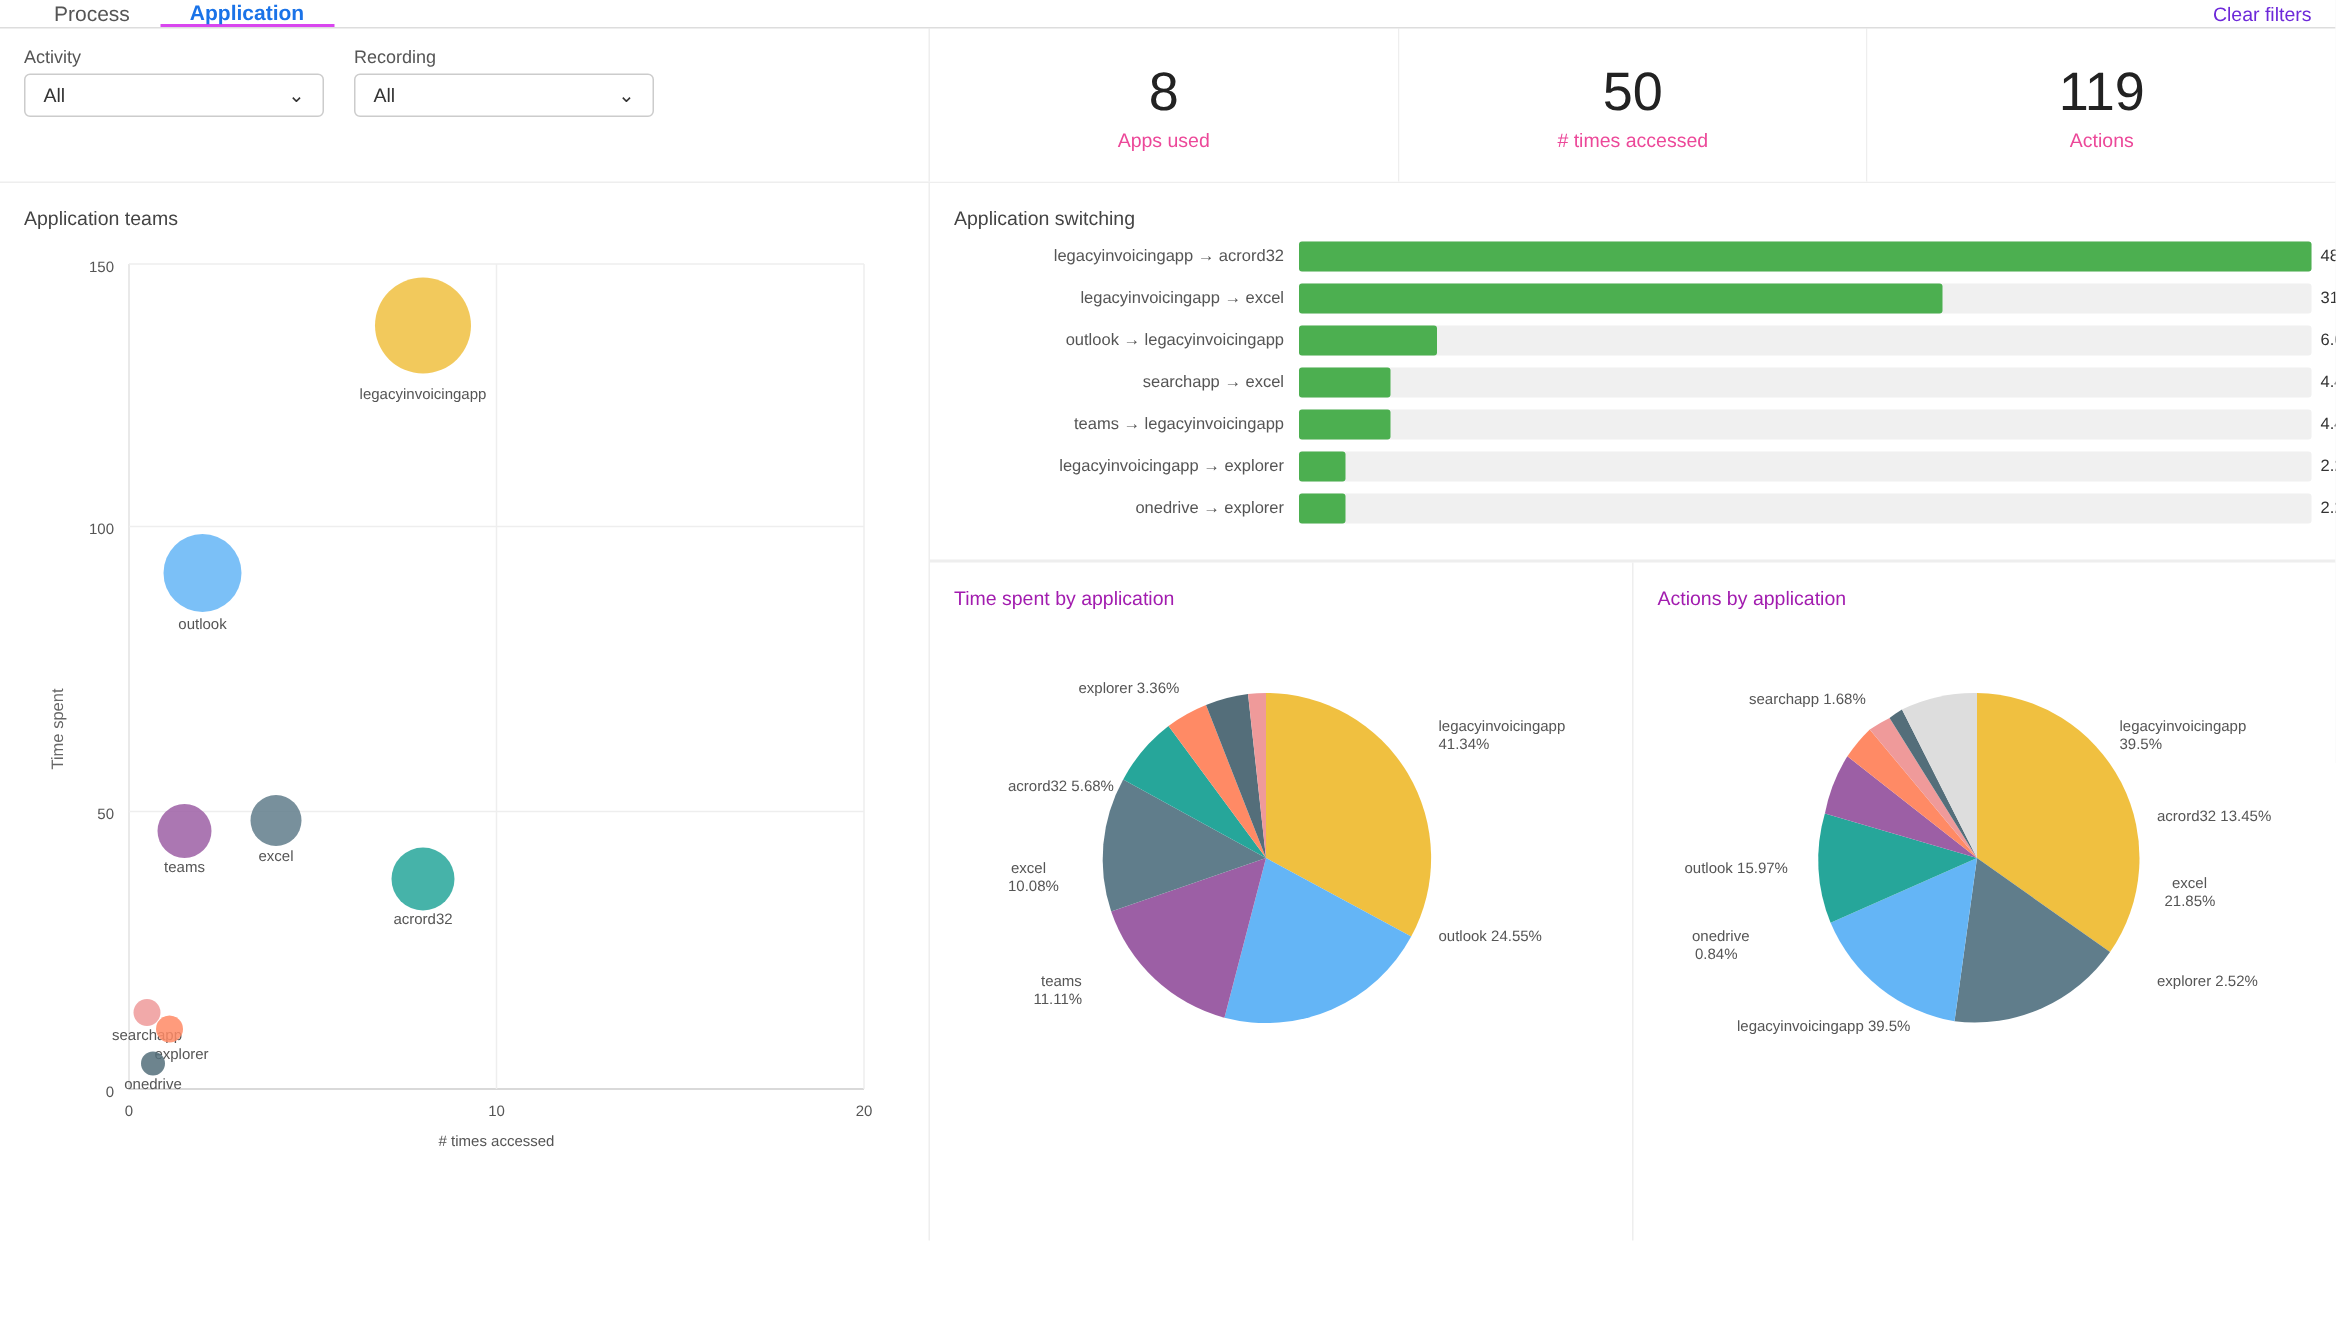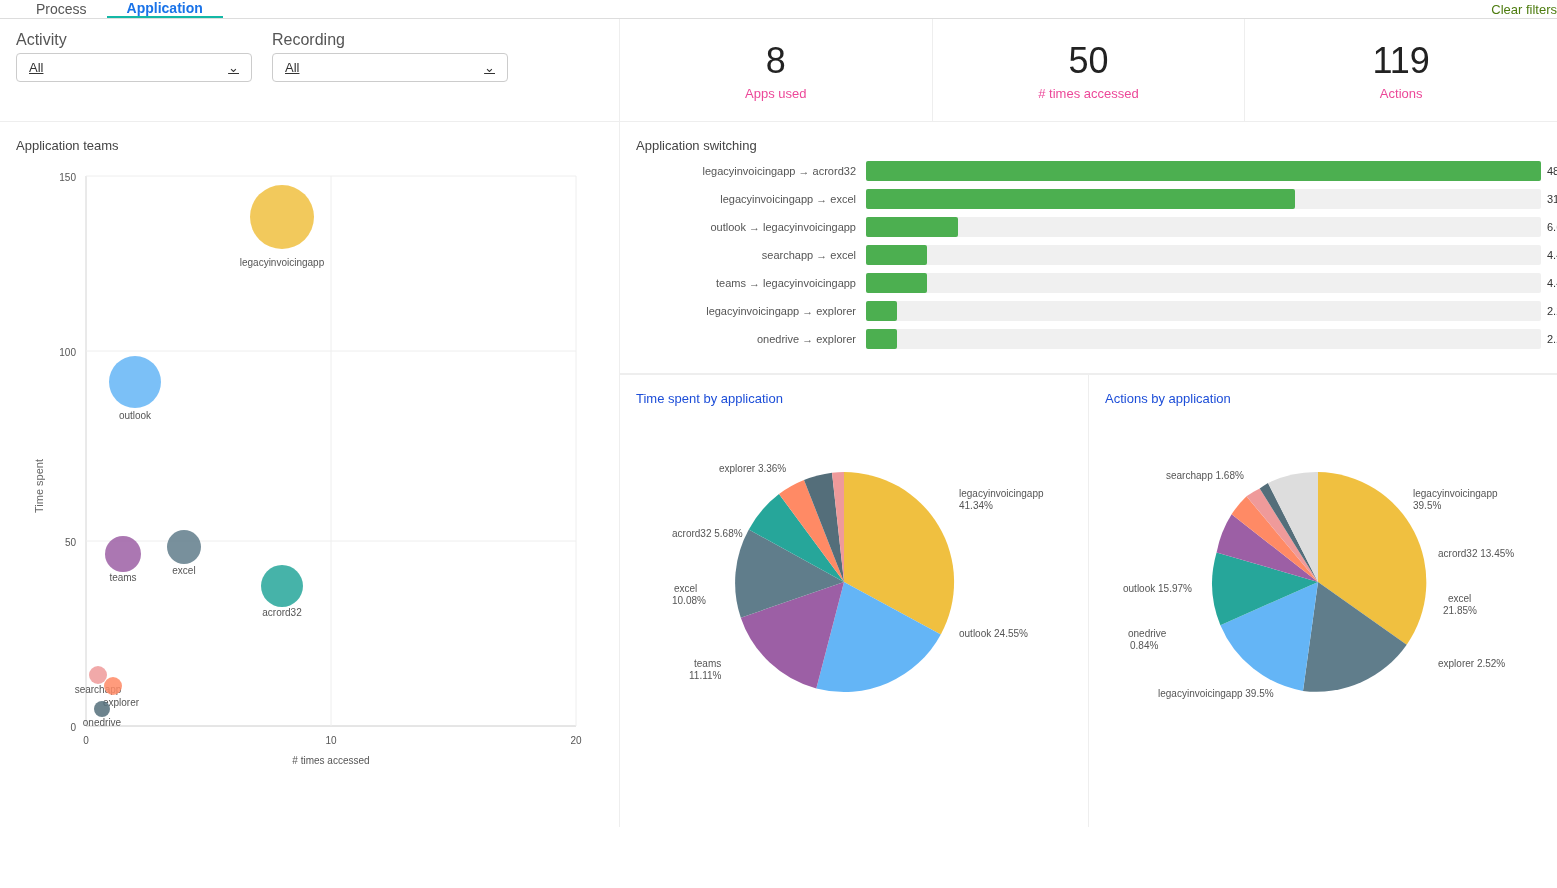--- a/index.html
+++ b/index.html
@@ -3,25 +3,25 @@
   <meta charset="utf-8">
   <style>
     * { box-sizing: border-box; margin: 0; padding: 0; }
     body { font-family: 'Segoe UI', Arial, sans-serif; background: #f5f5f5; color: #333; font-size: 13px; }
     
     .page { width: 1557px; min-height: 888px; background: #fff; }
     
     
     .tabs { display: flex; align-items: center; border-bottom: 1px solid #ddd; padding: 0 16px; position: relative; }
     .tab { padding: 0 20px; cursor: pointer; color: #555; font-size: 14px; }
-    .tab.active { color: #1a73e8; border-bottom: 2px solid #14b8a6; font-weight: 600; }
-    .clear-filters { position: absolute; right: 0; color: #4d7c0f; cursor: pointer; font-size: 13px; }
+    .tab.active { color: #1a73e8; border-bottom: 2px solid #d946ef; font-weight: 600; }
+    .clear-filters { position: absolute; right: 16px; color: #6d28d9; cursor: pointer; font-size: 13px; }
     .filter-group { display: flex; flex-direction: column; gap: 4px; }
-    .filter-label { font-size: 16px; color: #555; }
-    .filter-select { display: flex; align-items: center; justify-content: space-between; border: 1px solid #ccc; border-radius: 4px; padding: 6px 12px; width: 236px; cursor: pointer; background: #fff; font-size: 13px; text-decoration: underline; }
+    .filter-label { font-size: 12px; color: #555; }
+    .filter-select { display: flex; align-items: center; justify-content: space-between; border: 1px solid #ccc; border-radius: 4px; padding: 6px 12px; width: 200px; cursor: pointer; background: #fff; font-size: 13px; }
     .filter-select span { color: #333; }
     .chevron { color: #555; }
     .stat-card { flex: 1; padding: 20px 16px; border-right: 1px solid #eee; text-align: center; background: #fff; }
     .stat-card:last-child { border-right: none; }
     .stat-value { font-size: 36px; font-weight: 300; color: #222; line-height: 1.2; }
     .stat-label { font-size: 13px; color: #ec4899; margin-top: 4px; }
     
     
     .main-content { display: flex; }
     
@@ -41,21 +41,21 @@
     .bar-row { display: flex; align-items: center; margin-bottom: 8px; }
     .bar-label { width: 230px; text-align: right; padding-right: 10px; font-size: 11px; color: #555; flex-shrink: 0; }
     .bar-track { flex: 1; background: #f0f0f0; border-radius: 2px; height: 20px; position: relative; }
     .bar-fill { height: 100%; background: #4caf50; border-radius: 2px; display: flex; align-items: center; }
     .bar-pct { font-size: 11px; color: #333; position: absolute; left: calc(100% + 6px); white-space: nowrap; top: 50%; transform: translateY(-50%); }
     
     
     .bottom-charts { display: flex; border-top: 1px solid #eee; flex: 1; }
     .chart-section { flex: 1; padding: 16px; border-right: 1px solid #eee; }
     .chart-section:last-child { border-right: none; }
-    .chart-title { font-size: 13px; color: #1d4ed8; margin-bottom: 26px; }
+    .chart-title { font-size: 13px; color: #a21caf; margin-bottom: 16px; }
     
     
     .pie-wrapper { position: relative; width: 100%; height: 300px; display: flex; align-items: center; justify-content: center; }
     svg text { font-size: 10px; fill: #555; }
     
     
     .top-area { display: flex; border-bottom: 1px solid #eee; }
     .filters-section { width: 620px; padding: 12px 16px; border-right: 1px solid #eee; display: flex; gap: 20px; }
   </style>
 </head>

